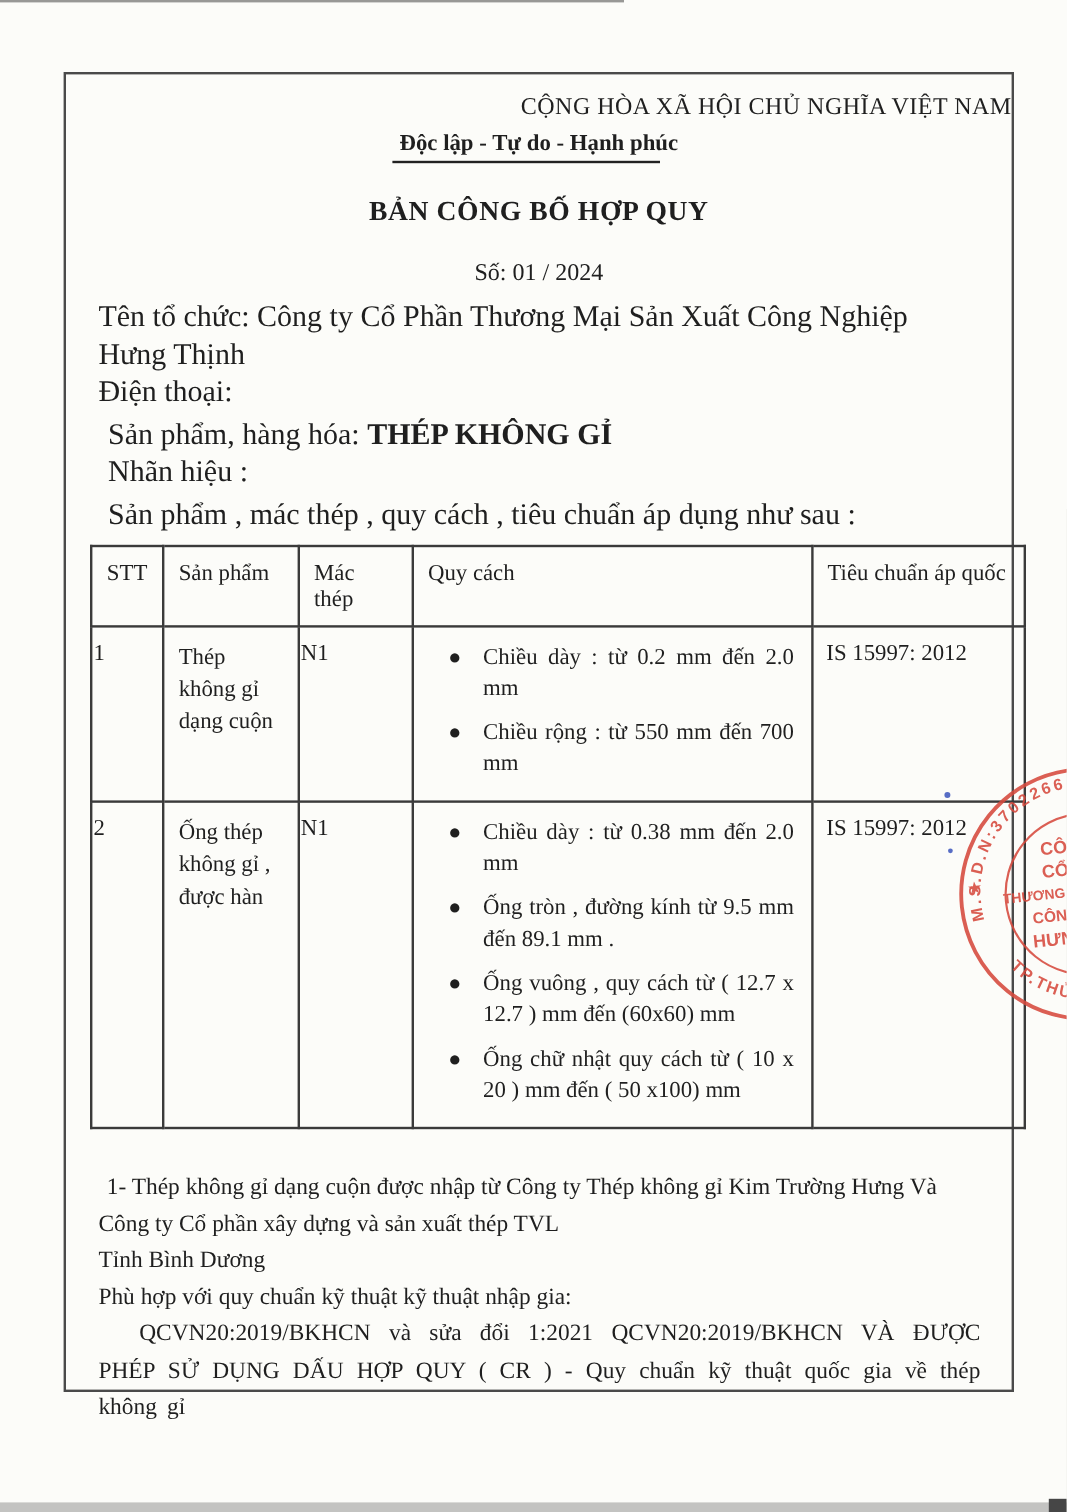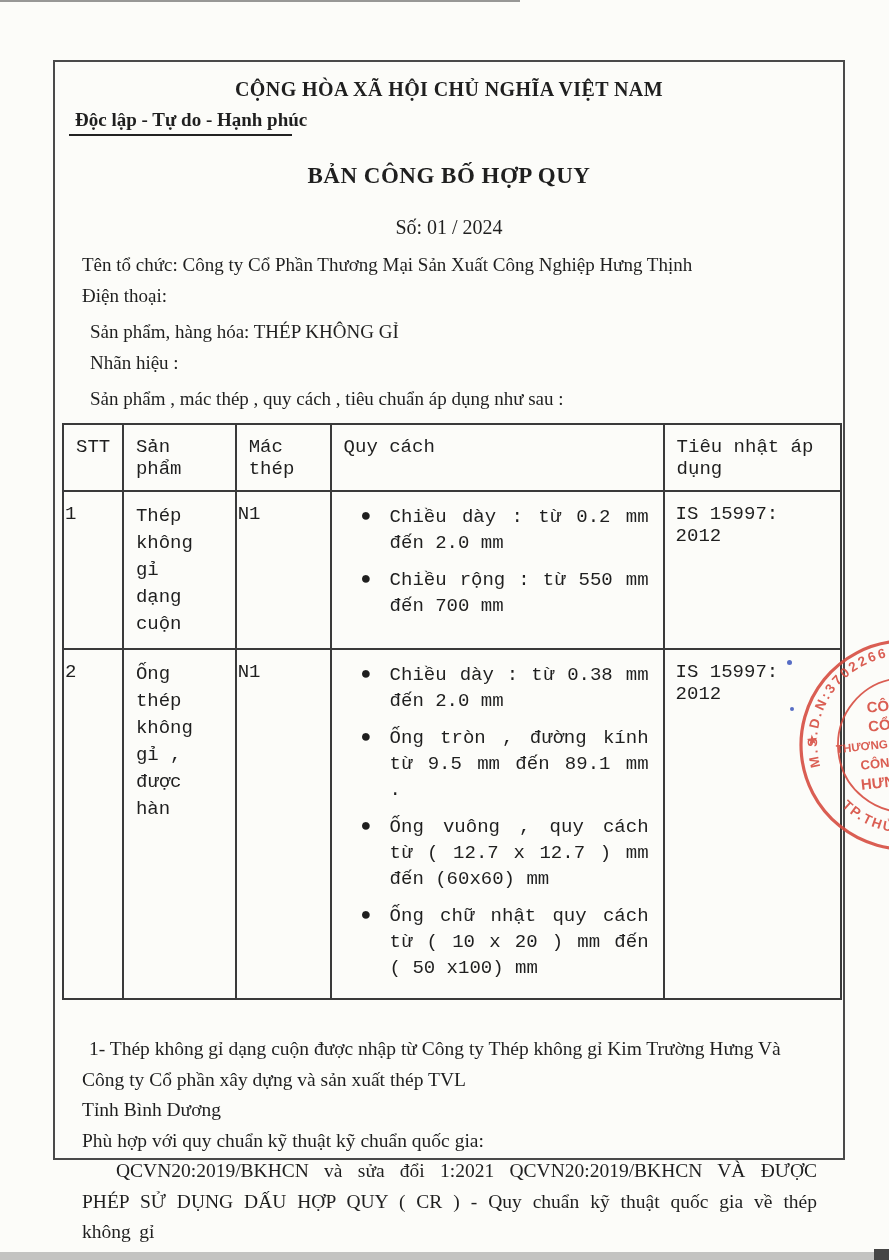--- a/index.html
+++ b/index.html
@@ -11,41 +11,40 @@
   }
   .scan-top-line{position:absolute;left:0;top:0;width:520px;height:2px;background:rgba(70,70,70,.55);}
   .scan-bottom-strip{position:absolute;left:0;top:1252px;width:889px;height:8px;background:#c3c3c1;}
   .scan-bottom-corner{position:absolute;left:874px;top:1249px;width:15px;height:11px;background:#464646;}
 
   .sheet{
     position:absolute;left:53px;top:60px;width:792px;height:1100px;
     border:2px solid #4a4a4a;box-sizing:border-box;
     padding:10px 0 0 0;
   }
-  .nat-title{text-align:center;font-weight:bold;font-size:20px;line-height:26px;letter-spacing:.4px;margin-top:4px;}
-  .motto{margin-top:5px;margin-left:12px;}
+  .nat-title{text-align:right;font-weight:normal;font-size:20px;line-height:26px;letter-spacing:.4px;margin-top:4px;}
+  .motto{text-align:center;margin-top:5px;}
   .motto span{
     display:inline-block;font-weight:bold;font-size:19px;line-height:26px;
     padding:0 8px 3px 8px;
     background:linear-gradient(#222,#222) no-repeat left 2px bottom 0 / 90% 2px;
   }
   .doc-title{text-align:center;font-weight:bold;font-size:23px;line-height:32px;margin-top:24px;letter-spacing:.5px;}
   .doc-number{text-align:center;font-size:20px;line-height:26px;margin-top:22px;}
 
-  .info{margin:9px 26px 0 27px;font-size:19px;line-height:31px;}
+  .info{margin:9px 26px 0 27px;font-size:25px;line-height:31px;}
   .info p{margin:0;}
   .info .sp{margin-top:5px;}
   .info .ind{padding-left:8px;}
-  .b{font-weight:normal;}
+  .b{font-weight:bold;}
 
   table.spec{
     border-collapse:collapse;table-layout:fixed;
-    margin:9px 0 0 7px;width:780px;
+    margin:9px 0 0 20px;width:780px;
     font-size:19px;
-    font-family:Liberation Mono, monospace;
   }
   table.spec th,table.spec td{
     border:2px solid #3a3a3a;vertical-align:top;font-weight:normal;
     text-align:left;box-sizing:border-box;
   }
   col.c-stt{width:7.7%;}col.c-sp{width:14.5%;}col.c-mt{width:12.2%;}col.c-qc{width:42.8%;}col.c-tc{width:22.8%;}
   table.spec th{padding:11px 10px 10px 12px;height:46px;}
   th.th-stt{text-align:left;padding-left:10px;}
   td.td-stt{text-align:center;padding-top:11px;}
   td.td-sp{padding:11px 19px 10px 12px;text-align:justify;line-height:27px;}
@@ -99,21 +98,21 @@
           <col class="c-mt">
           <col class="c-qc">
           <col class="c-tc">
         </colgroup>
       <thead>
         <tr>
           <th class="th-stt">STT</th>
           <th>Sản phẩm</th>
           <th>Mác thép</th>
           <th>Quy cách</th>
-          <th>Tiêu nhật áp dụng</th>
+          <th>Tiêu chuẩn áp quốc</th>
         </tr>
       </thead>
       <tbody>
         <tr>
           <td class="td-stt">1</td>
           <td class="td-sp">Thép không gỉ dạng cuộn</td>
           <td class="td-mt">N1</td>
           <td class="td-qc">
             <ul class="qlist">
               <li><span class="blt">●</span><span>Chiều dày : từ 0.2 mm đến 2.0 mm</span></li>
@@ -135,21 +134,21 @@
             </ul>
           </td>
           <td class="td-tc">IS 15997: 2012</td>
         </tr>
       </tbody>
     </table>
 
     <div class="notes">
       <p class="n-item1"><span>1-</span> <span>Thép không gỉ dạng cuộn được nhập từ Công ty Thép không gỉ Kim Trường Hưng Và Công ty Cổ phần xây dựng và sản xuất thép TVL</span></p>
       <p class="n-plain">Tỉnh Bình Dương</p>
-      <p class="n-plain">Phù hợp với quy chuẩn kỹ thuật kỹ chuẩn quốc gia:</p>
+      <p class="n-plain">Phù hợp với quy chuẩn kỹ thuật kỹ thuật nhập gia:</p>
       <p class="n-qcvn">QCVN20:2019/BKHCN và sửa đổi 1:2021 QCVN20:2019/BKHCN VÀ ĐƯỢC PHÉP SỬ DỤNG DẤU HỢP QUY ( CR ) -  Quy chuẩn kỹ thuật quốc gia về thép không gỉ</p>
     </div>
   </div>
 
   <svg class="stamp" viewBox="0 0 240 240" aria-hidden="true">
     <g transform="rotate(-6 120 120)" opacity="0.88">
       <circle cx="120" cy="120" r="104" fill="none" stroke-width="3.2"></circle>
       <circle cx="120" cy="120" r="67" fill="none" stroke-width="1.8"></circle>
       <defs>
         <path id="arcTop" d="M 36 142.5 A 87 87 0 1 1 204 97.5" fill="none"></path>

